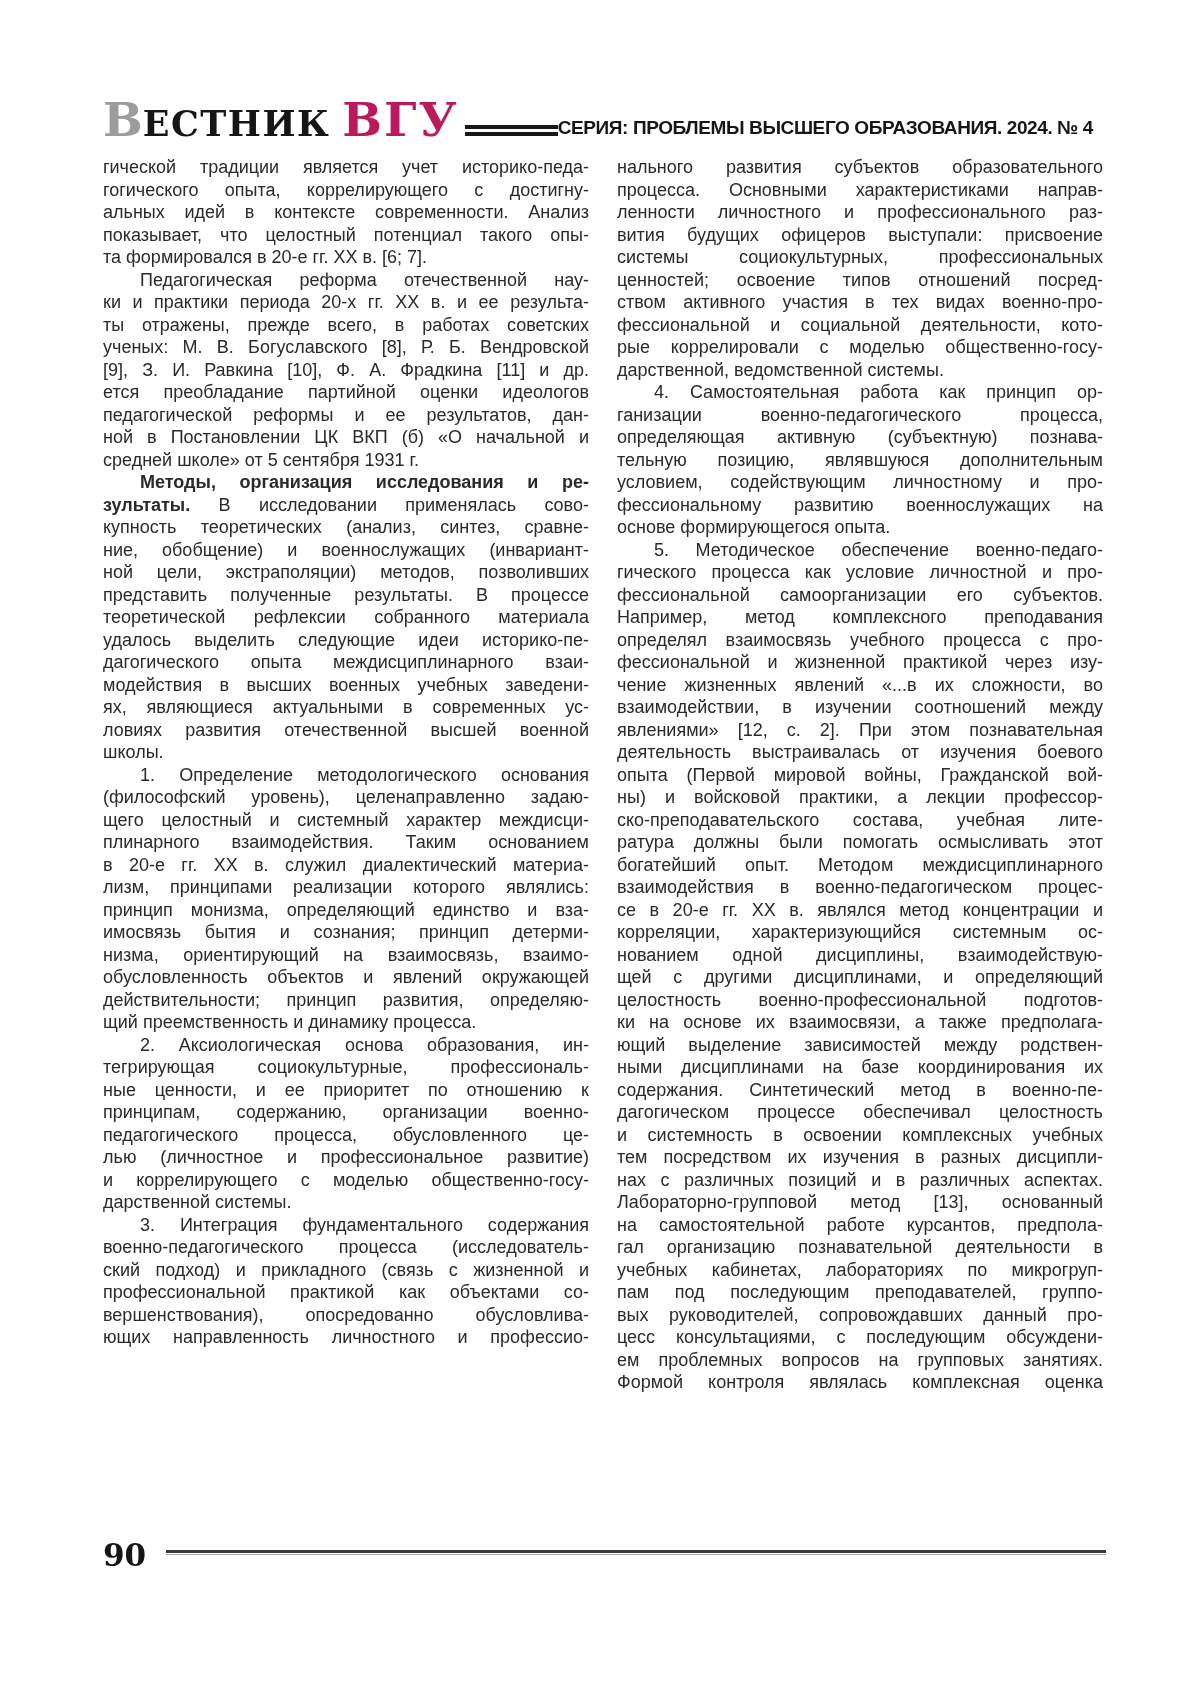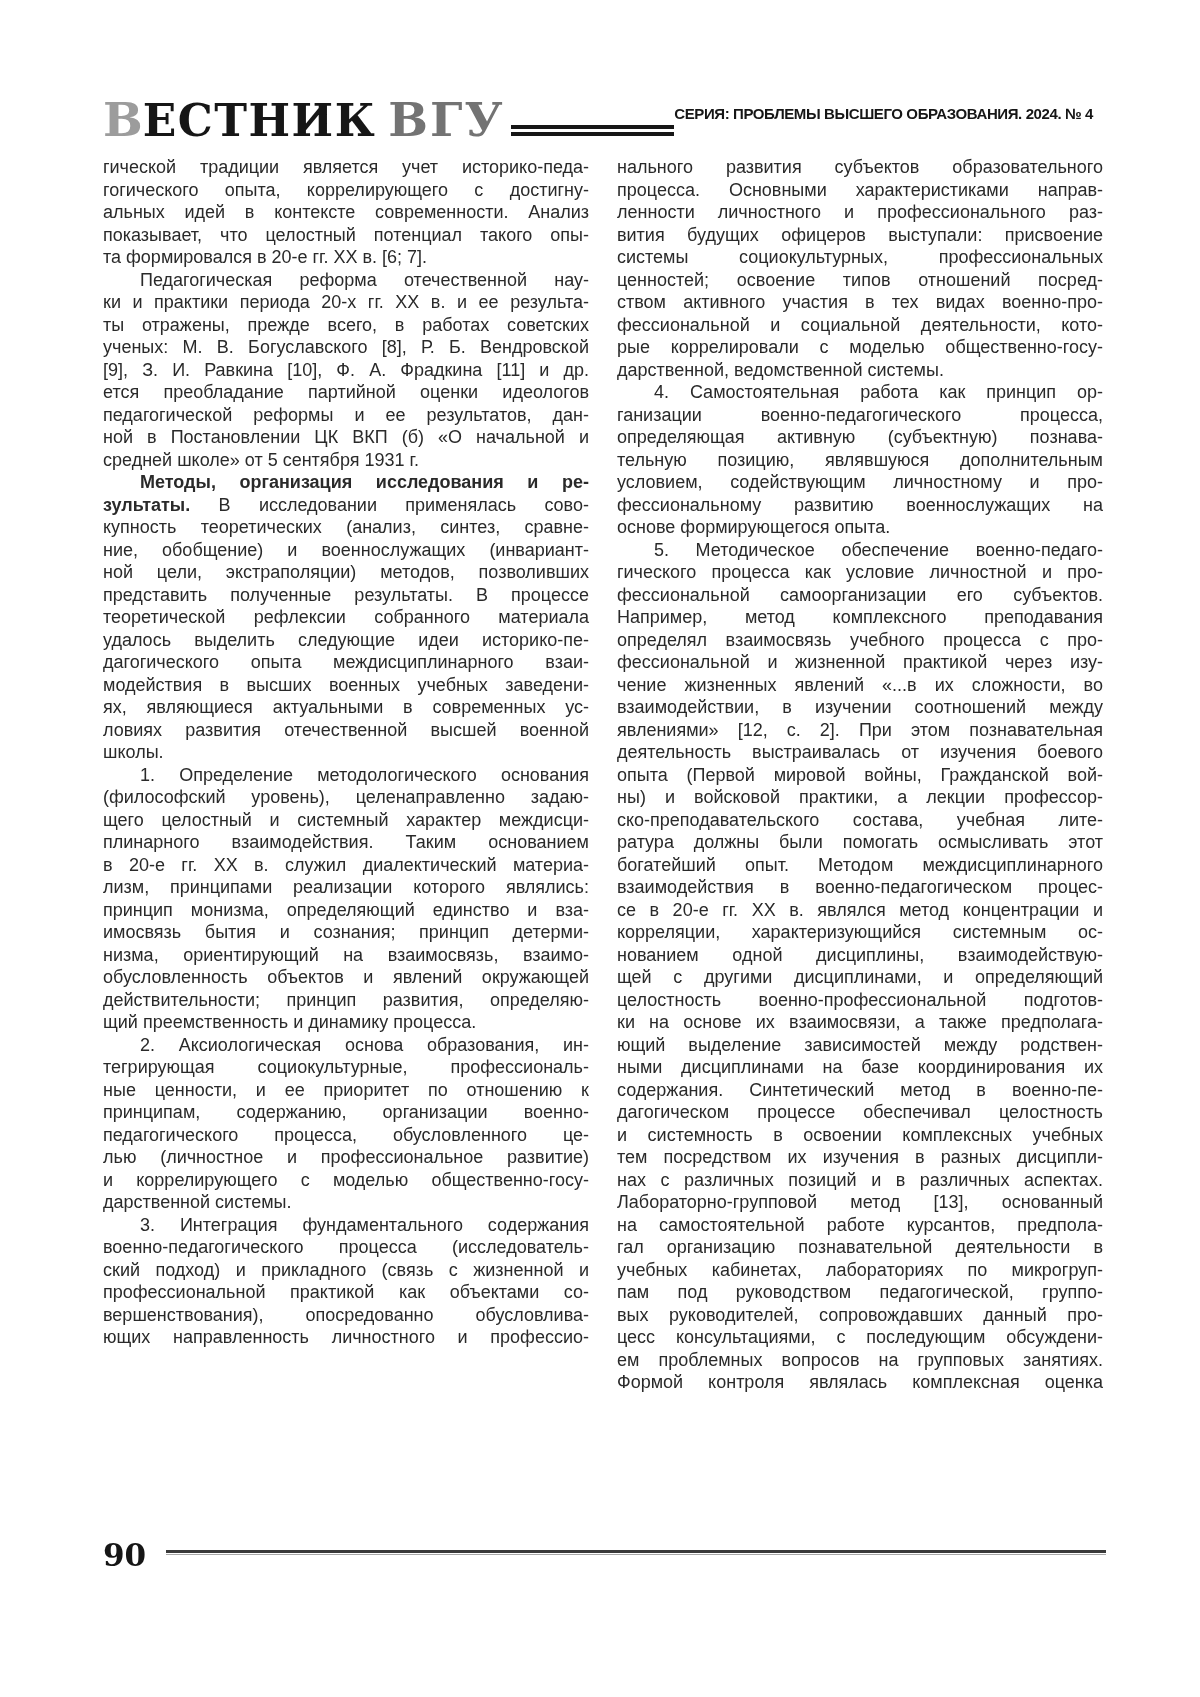--- a/index.html
+++ b/index.html
@@ -13,30 +13,30 @@
   }
   .page { position:absolute; inset:0; }
 
   
   .header {
     position:absolute; left:103px; top:96px; width:990px;
     display:flex; align-items:flex-end;
   }
   .logo { white-space:nowrap; font-family:"DejaVu Serif", serif; font-weight:700; line-height:1; }
   .logo-initial { font-size:47px; color:#9c9c9c; }
-  .logo-rest    { font-size:44px; color:#161616; letter-spacing:1.5px; }
-  .logo-suffix  { font-size:47px; color:#737373; margin-left:12px; letter-spacing:2px;margin-top:18px; }
+  .logo-rest    { font-size:35px; color:#161616; letter-spacing:1.5px; }
+  .logo-suffix  { font-size:47px; color:#be185d; margin-left:12px; letter-spacing:2px;margin-top:18px; }
   .header-rule {
     flex:1 1 auto; height:3px; margin:0 0 7px 6px;
     border-top:4px solid #161616; border-bottom:4px solid #161616;
   }
   .series {
     flex:0 0 auto;
-    font-weight:700; font-size:15px; letter-spacing:-0.4px;
-    color:#161616; white-space:nowrap; margin-bottom:21px;
+    font-weight:700; font-size:19px; letter-spacing:-0.4px;
+    color:#161616; white-space:nowrap; margin-bottom:4px;
   }
 
   
   .body-columns {
     position:absolute; left:103px; top:156px;
     width:1000px; display:flex; gap:28px;justify-content:space-between;
   }
   .column { width:486px; flex:0 0 486px; }
   .para { margin:0; }
   .line {
@@ -192,21 +192,21 @@
           <div class="line">ными дисциплинами на базе координирования их</div>
           <div class="line">содержания. Синтетический метод в военно-пе-</div>
           <div class="line">дагогическом процессе обеспечивал целостность</div>
           <div class="line">и системность в освоении комплексных учебных</div>
           <div class="line">тем посредством их изучения в разных дисципли-</div>
           <div class="line">нах с различных позиций и в различных аспектах.</div>
           <div class="line">Лабораторно-групповой метод [13], основанный</div>
           <div class="line">на самостоятельной работе курсантов, предпола-</div>
           <div class="line">гал организацию познавательной деятельности в</div>
           <div class="line">учебных кабинетах, лабораториях по микрогруп-</div>
-          <div class="line">пам под руководством педагогической, группо-</div>
+          <div class="line">пам под последующим преподавателей, группо-</div>
           <div class="line">вых руководителей, сопровождавших данный про-</div>
           <div class="line">цесс консультациями, с последующим обсуждени-</div>
           <div class="line">ем проблемных вопросов на групповых занятиях.</div>
           <div class="line">Формой контроля являлась комплексная оценка</div>
         </div>
       </div>
   </main>
 
   <footer class="footer">
     <span class="page-number">90</span>

